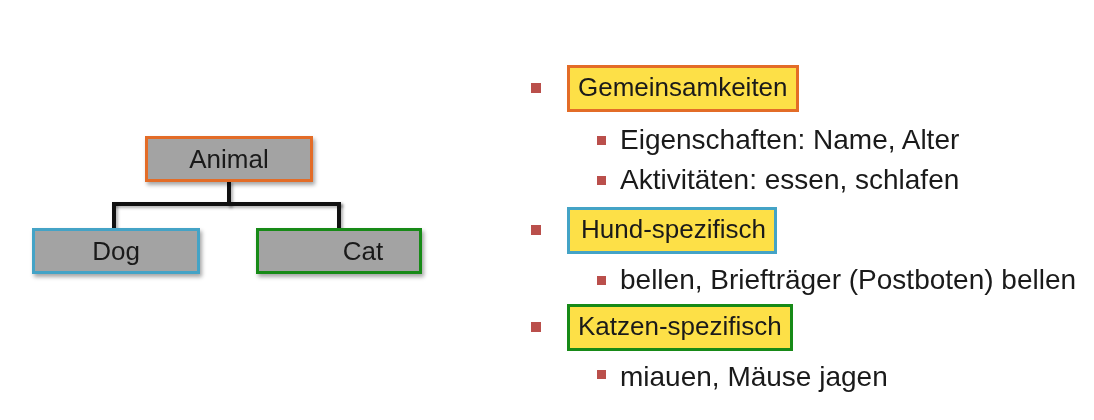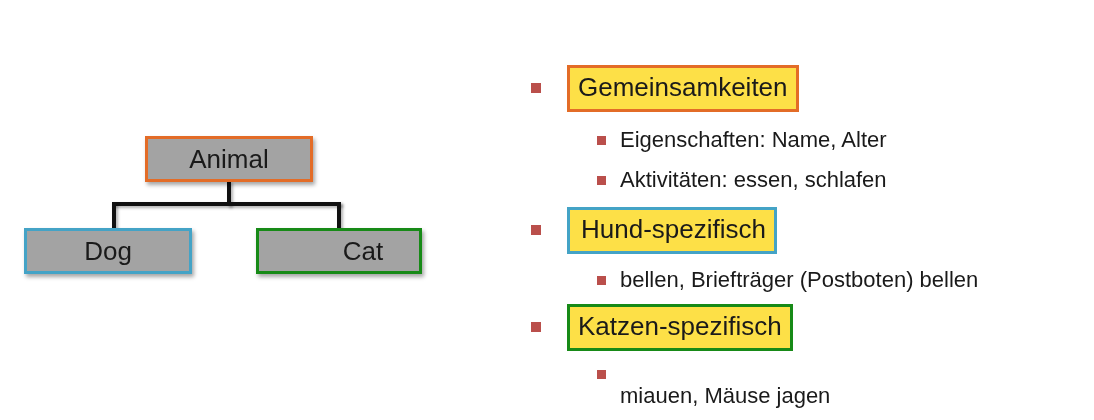--- a/index.html
+++ b/index.html
@@ -21,21 +21,21 @@
     position: absolute;
     border: 3px solid #7f1d1d;
     display: flex;
     align-items: center;
     justify-content: center;
     font-size: 26px;
     line-height: 1;
     box-shadow: 2px 3px 4px rgba(0,0,0,0.35);
   }
   .node-animal { left: 145px; top: 136px; width: 168px; height: 46px; }
-  .node-dog    { left: 24px;  top: 228px; width: 168px; height: 46px; }
+  .node-dog    { left: 32px;  top: 228px; width: 168px; height: 46px; }
   .node-cat    { left: 256px; top: 228px; width: 166px; height: 46px; }
 
   .conn {
     position: absolute;
     box-shadow: 2px 2px 3px rgba(0,0,0,0.30);
   }
   .conn-stem   { left: 227px; top: 181px; width: 4px;   height: 25px; }
   .conn-hbar   { left: 112px; top: 202px; width: 229px; height: 4px; }
   .conn-vleft  { left: 112px; top: 202px; width: 4px;   height: 28px; }
   .conn-vright { left: 337px; top: 202px; width: 4px;   height: 28px; }
@@ -59,28 +59,28 @@
     line-height: 1.2;
     white-space: nowrap;
   }
   .l1-box-1 { top: 65px; }
   .l1-box-2 { top: 207px; }
   .l1-box-3 { top: 304px; }
 
   .l2-text {
     position: absolute;
     left: 620px;
-    font-size: 22px;
+    font-size: 28px;
     line-height: 26px;
     white-space: nowrap;
   }
   .l2-text-1 { top: 127px; }
   .l2-text-2 { top: 167px; }
   .l2-text-3 { top: 267px; }
-  .l2-text-4 { top: 383px; }
+  .l2-text-4 { top: 364px; }
 
   .bullet-l1-1 { left: 531px; top: 83px; }
   .bullet-l1-2 { left: 531px; top: 225px; }
   .bullet-l1-3 { left: 531px; top: 322px; }
   .bullet-l2-1 { left: 597px; top: 136px; }
   .bullet-l2-2 { left: 597px; top: 176px; }
   .bullet-l2-3 { left: 597px; top: 276px; }
   .bullet-l2-4 { left: 597px; top: 370px; }
 </style>
 </head>

